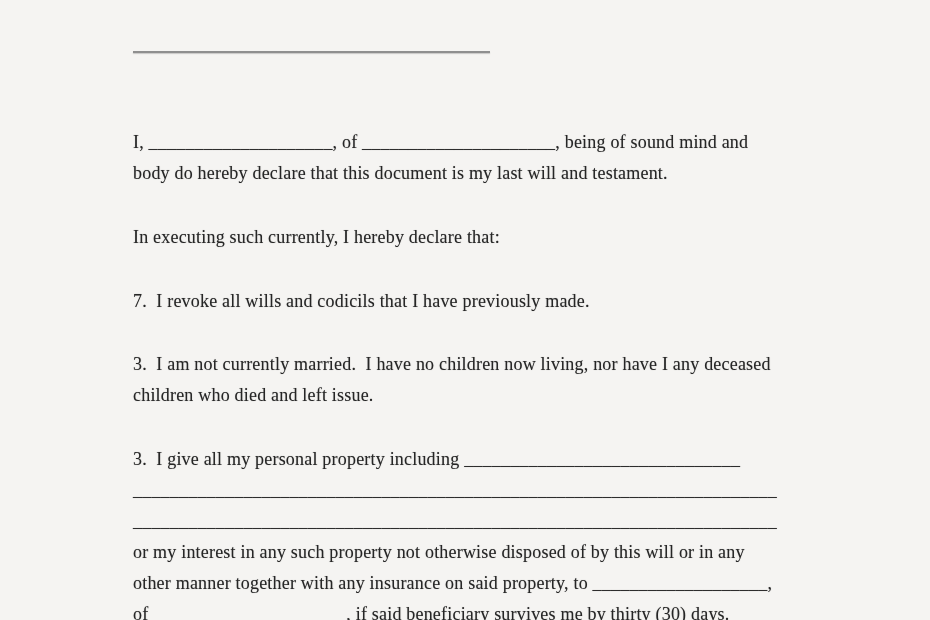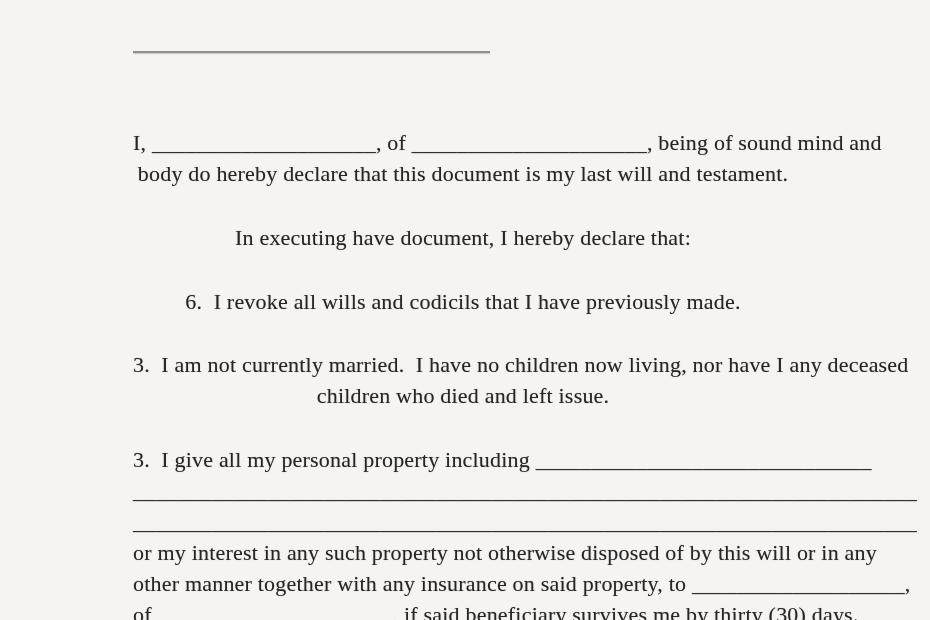--- a/index.html
+++ b/index.html
@@ -22,48 +22,47 @@
     width: 660px;
   }
   .sig-line {
     margin-top: 51px;
     width: 357px;
     height: 0;
     border-bottom: 2px solid #8f8f8f;
     box-shadow: 0 1px 1px rgba(120,120,120,0.35);
   }
   .doc-text {
-    font-size: 22px;
+    font-size: 18px;
     line-height: 31px;
     white-space: pre;
     letter-spacing: 0.2px;
     text-shadow: 0 0 1px rgba(70,70,70,0.40);
     margin: 0;
-    text-align: center;
   }
   .intro        { margin-top: 74px; }
   .heading      { margin-top: 33px; }
   .clause-1     { margin-top: 33px; }
   .clause-2     { margin-top: 32px; }
   .clause-3     { margin-top: 33px; }
 </style>
 </head>
 <body>
 
 <div class="frame">
   <div class="page-content">
 
     <div class="sig-line"></div>
 
     <p class="doc-text intro">I, ____________________, of _____________________, being of sound mind and
 body do hereby declare that this document is my last will and testament.</p>
 
-    <p class="doc-text heading">In executing have document, I hereby declare that:</p>
+    <p class="doc-text heading">In executing such currently, I hereby declare that:</p>
 
-    <p class="doc-text clause-1">6.  I revoke all wills and codicils that I have previously made.</p>
+    <p class="doc-text clause-1">7.  I revoke all wills and codicils that I have previously made.</p>
 
     <p class="doc-text clause-2">3.  I am not currently married.  I have no children now living, nor have I any deceased
 children who died and left issue.</p>
 
     <p class="doc-text clause-3">3.  I give all my personal property including ______________________________
 ______________________________________________________________________
 ______________________________________________________________________
 or my interest in any such property not otherwise disposed of by this will or in any
 other manner together with any insurance on said property, to ___________________,
 of _____________________, if said beneficiary survives me by thirty (30) days.</p>

